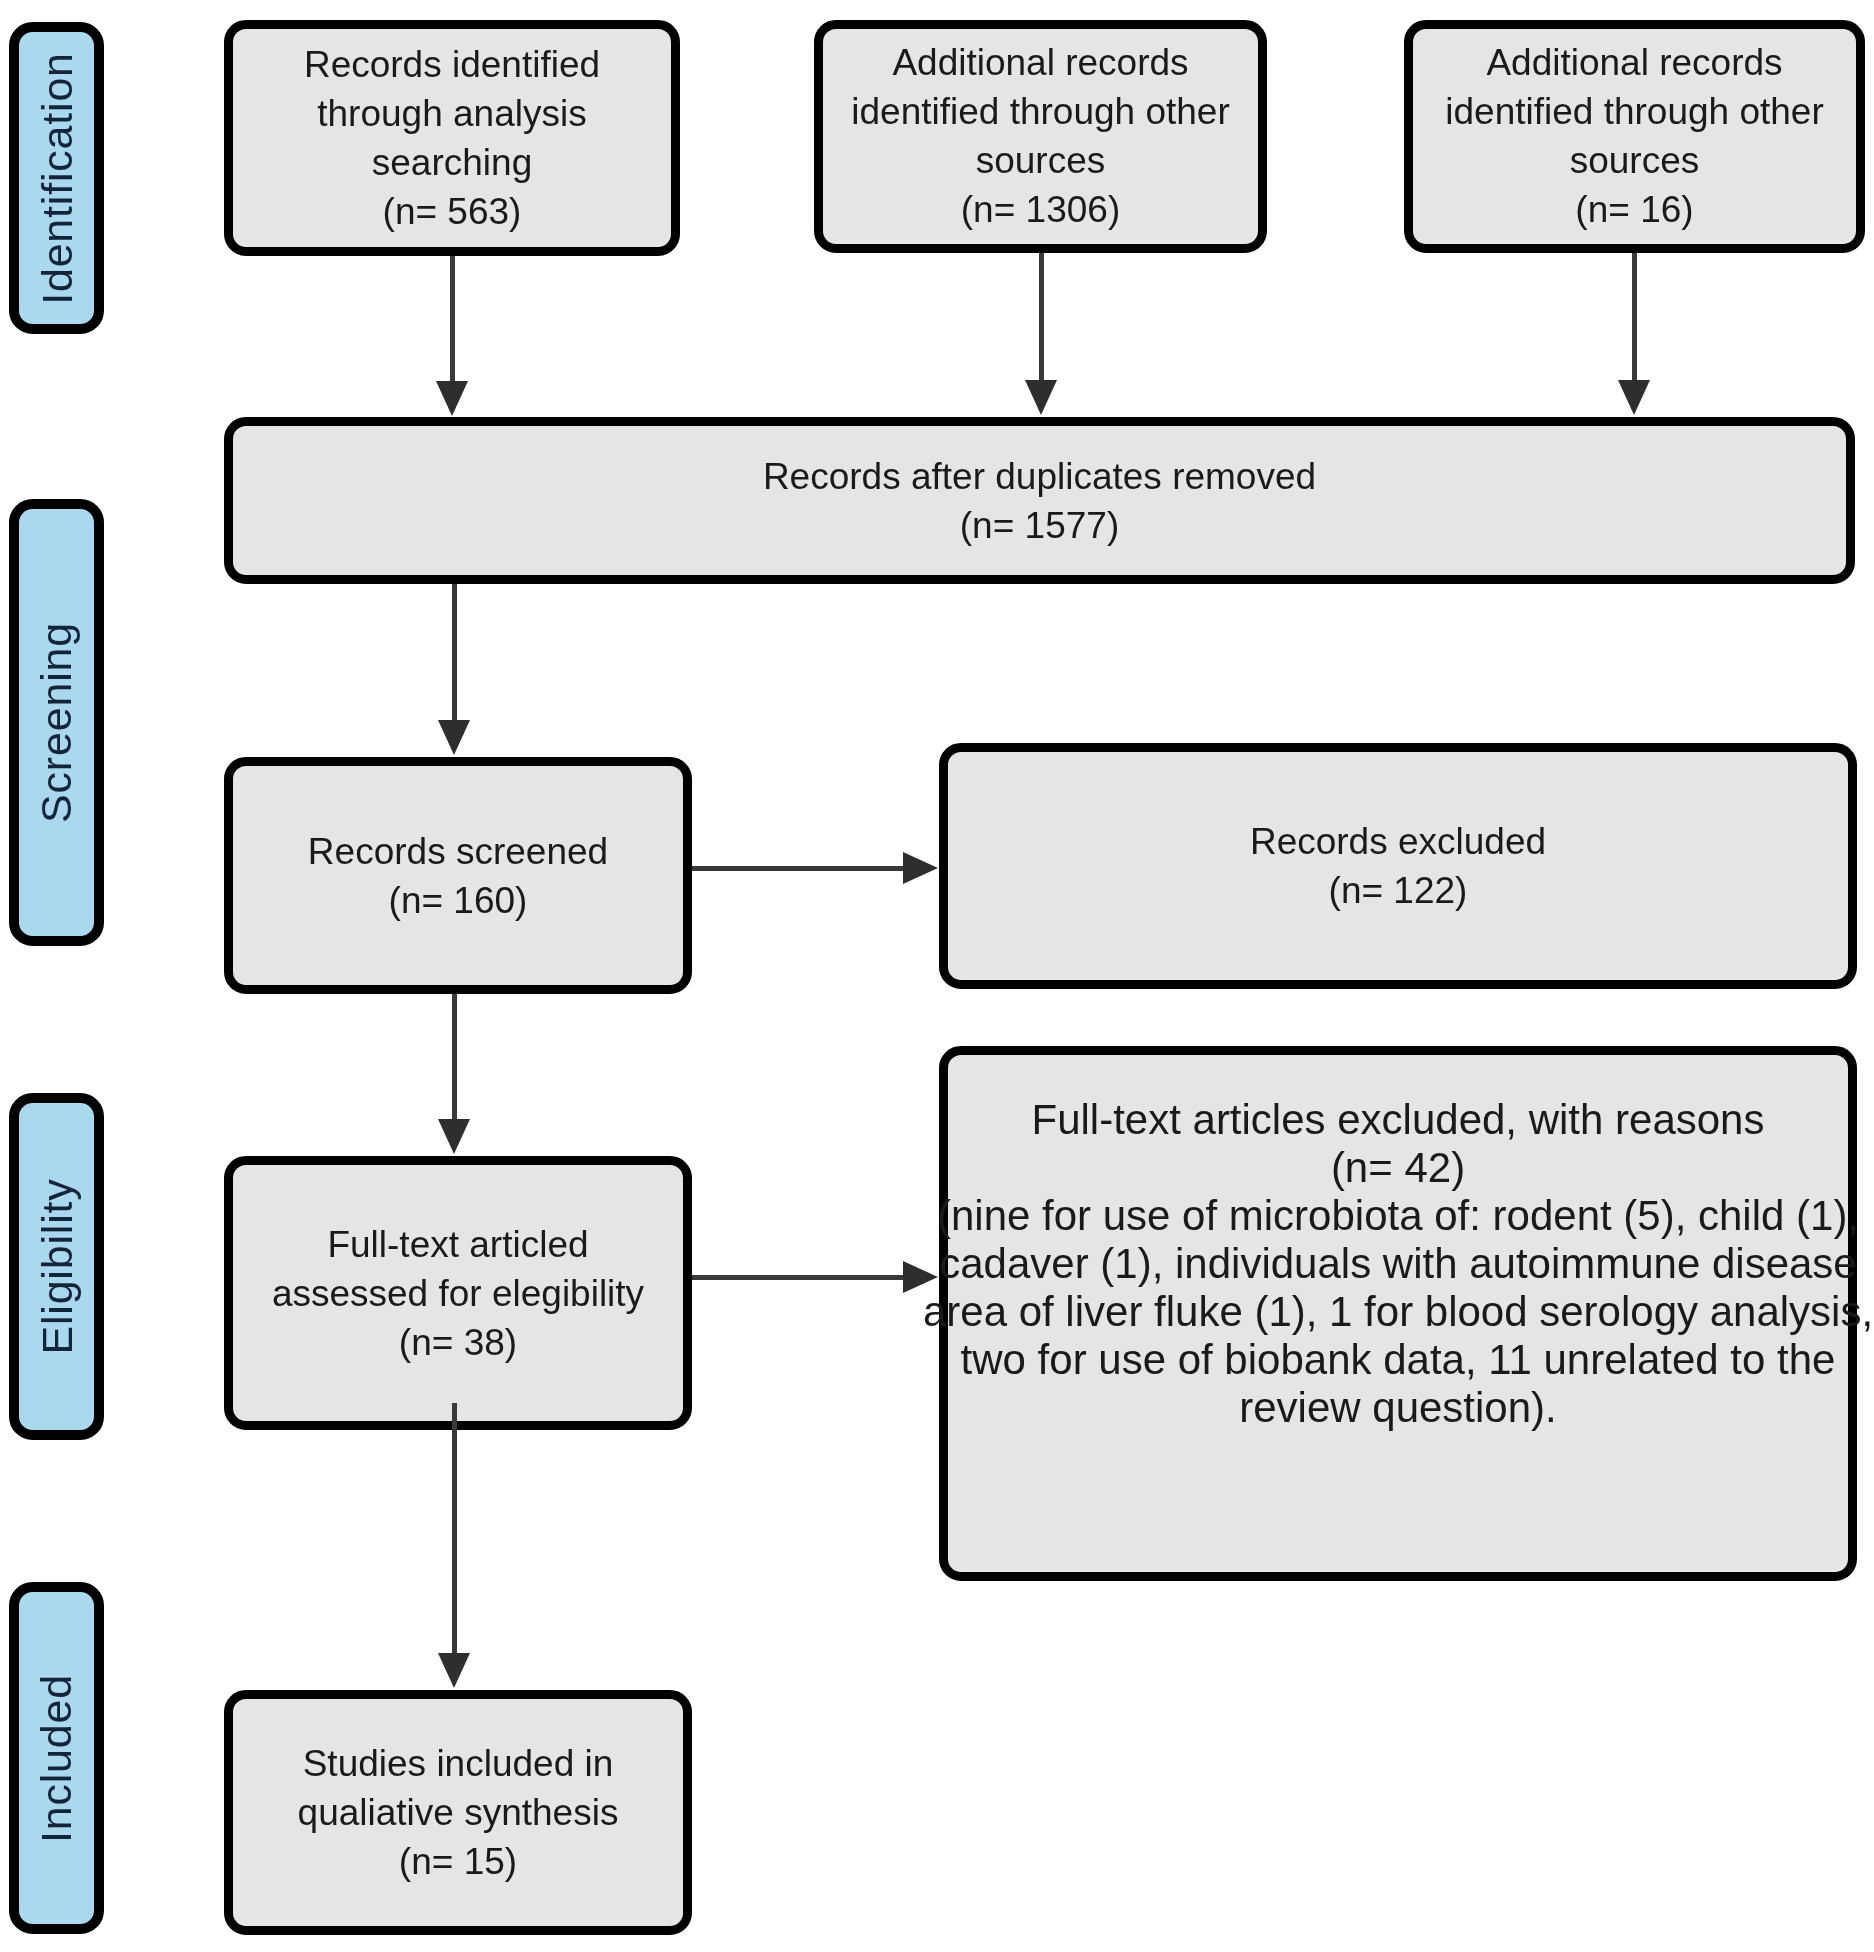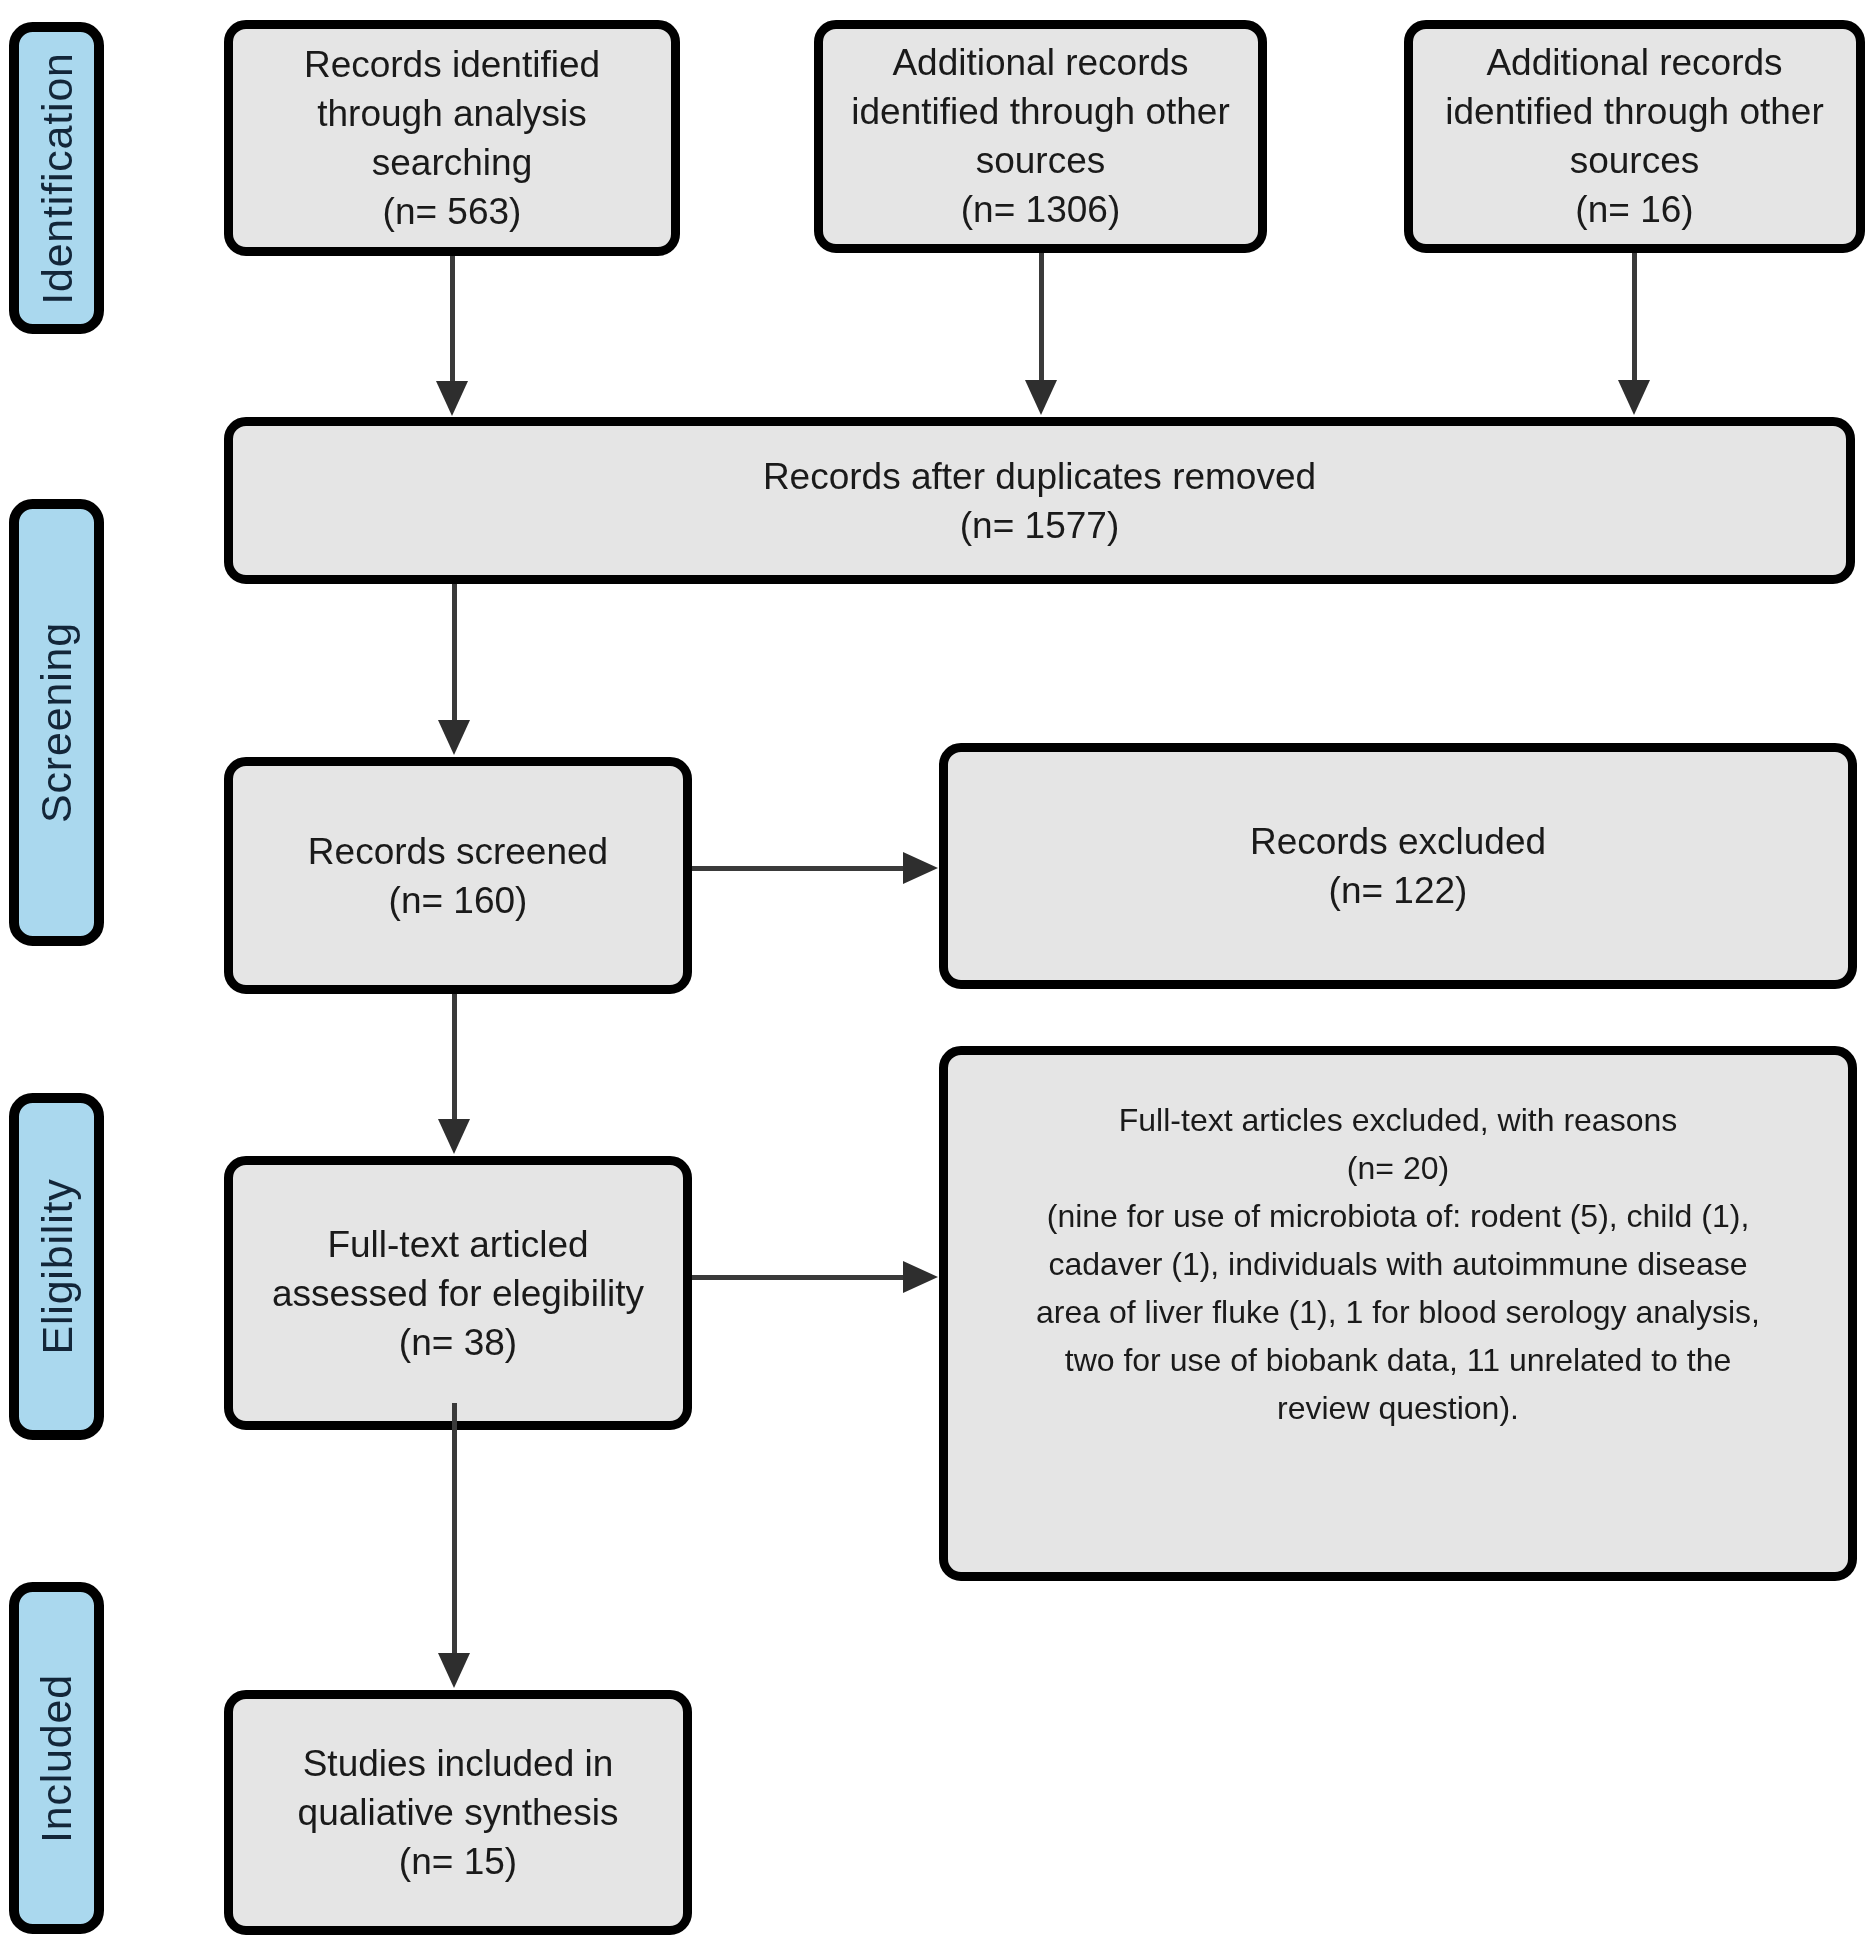--- a/index.html
+++ b/index.html
@@ -27,21 +27,21 @@
     justify-content: center;
     text-align: center;
     color: #1a1a1a;
     font-size: 37px;
     line-height: 49px;
   }
   .node span { display: block; white-space: nowrap; }
   .node--reasons {
     justify-content: flex-start;
     padding-top: 41px;
-    font-size: 32px;
+    font-size: 42px;
     line-height: 48px;
   }
   .stage {
     position: absolute;
     box-sizing: border-box;
     left: 9.4px;
     width: 95px;
     background: #aad8ee;
     border: 10.2px solid #000000;
     border-radius: 23.6px;
@@ -142,21 +142,21 @@
     <span>(n= 122)</span>
   </div>
 
   <div class="node" style="left:224px;top:1156px;width:468px;height:274px;">
     <span>Full-text articled</span>
     <span>assessed for elegibility</span>
     <span>(n= 38)</span>
   </div>
   <div class="node node--reasons" style="left:939px;top:1046px;width:918px;height:535px;">
     <span>Full-text articles excluded, with reasons</span>
-    <span>(n= 20)</span>
+    <span>(n= 42)</span>
     <span>(nine for use of microbiota of: rodent (5), child (1),</span>
     <span>cadaver (1), individuals with autoimmune disease</span>
     <span>area of liver fluke (1), 1 for blood serology analysis,</span>
     <span>two for use of biobank data, 11 unrelated to the</span>
     <span>review question).</span>
   </div>
 
   <div class="node" style="left:224px;top:1690px;width:468px;height:245px;">
     <span>Studies included in</span>
     <span>qualiative synthesis</span>

